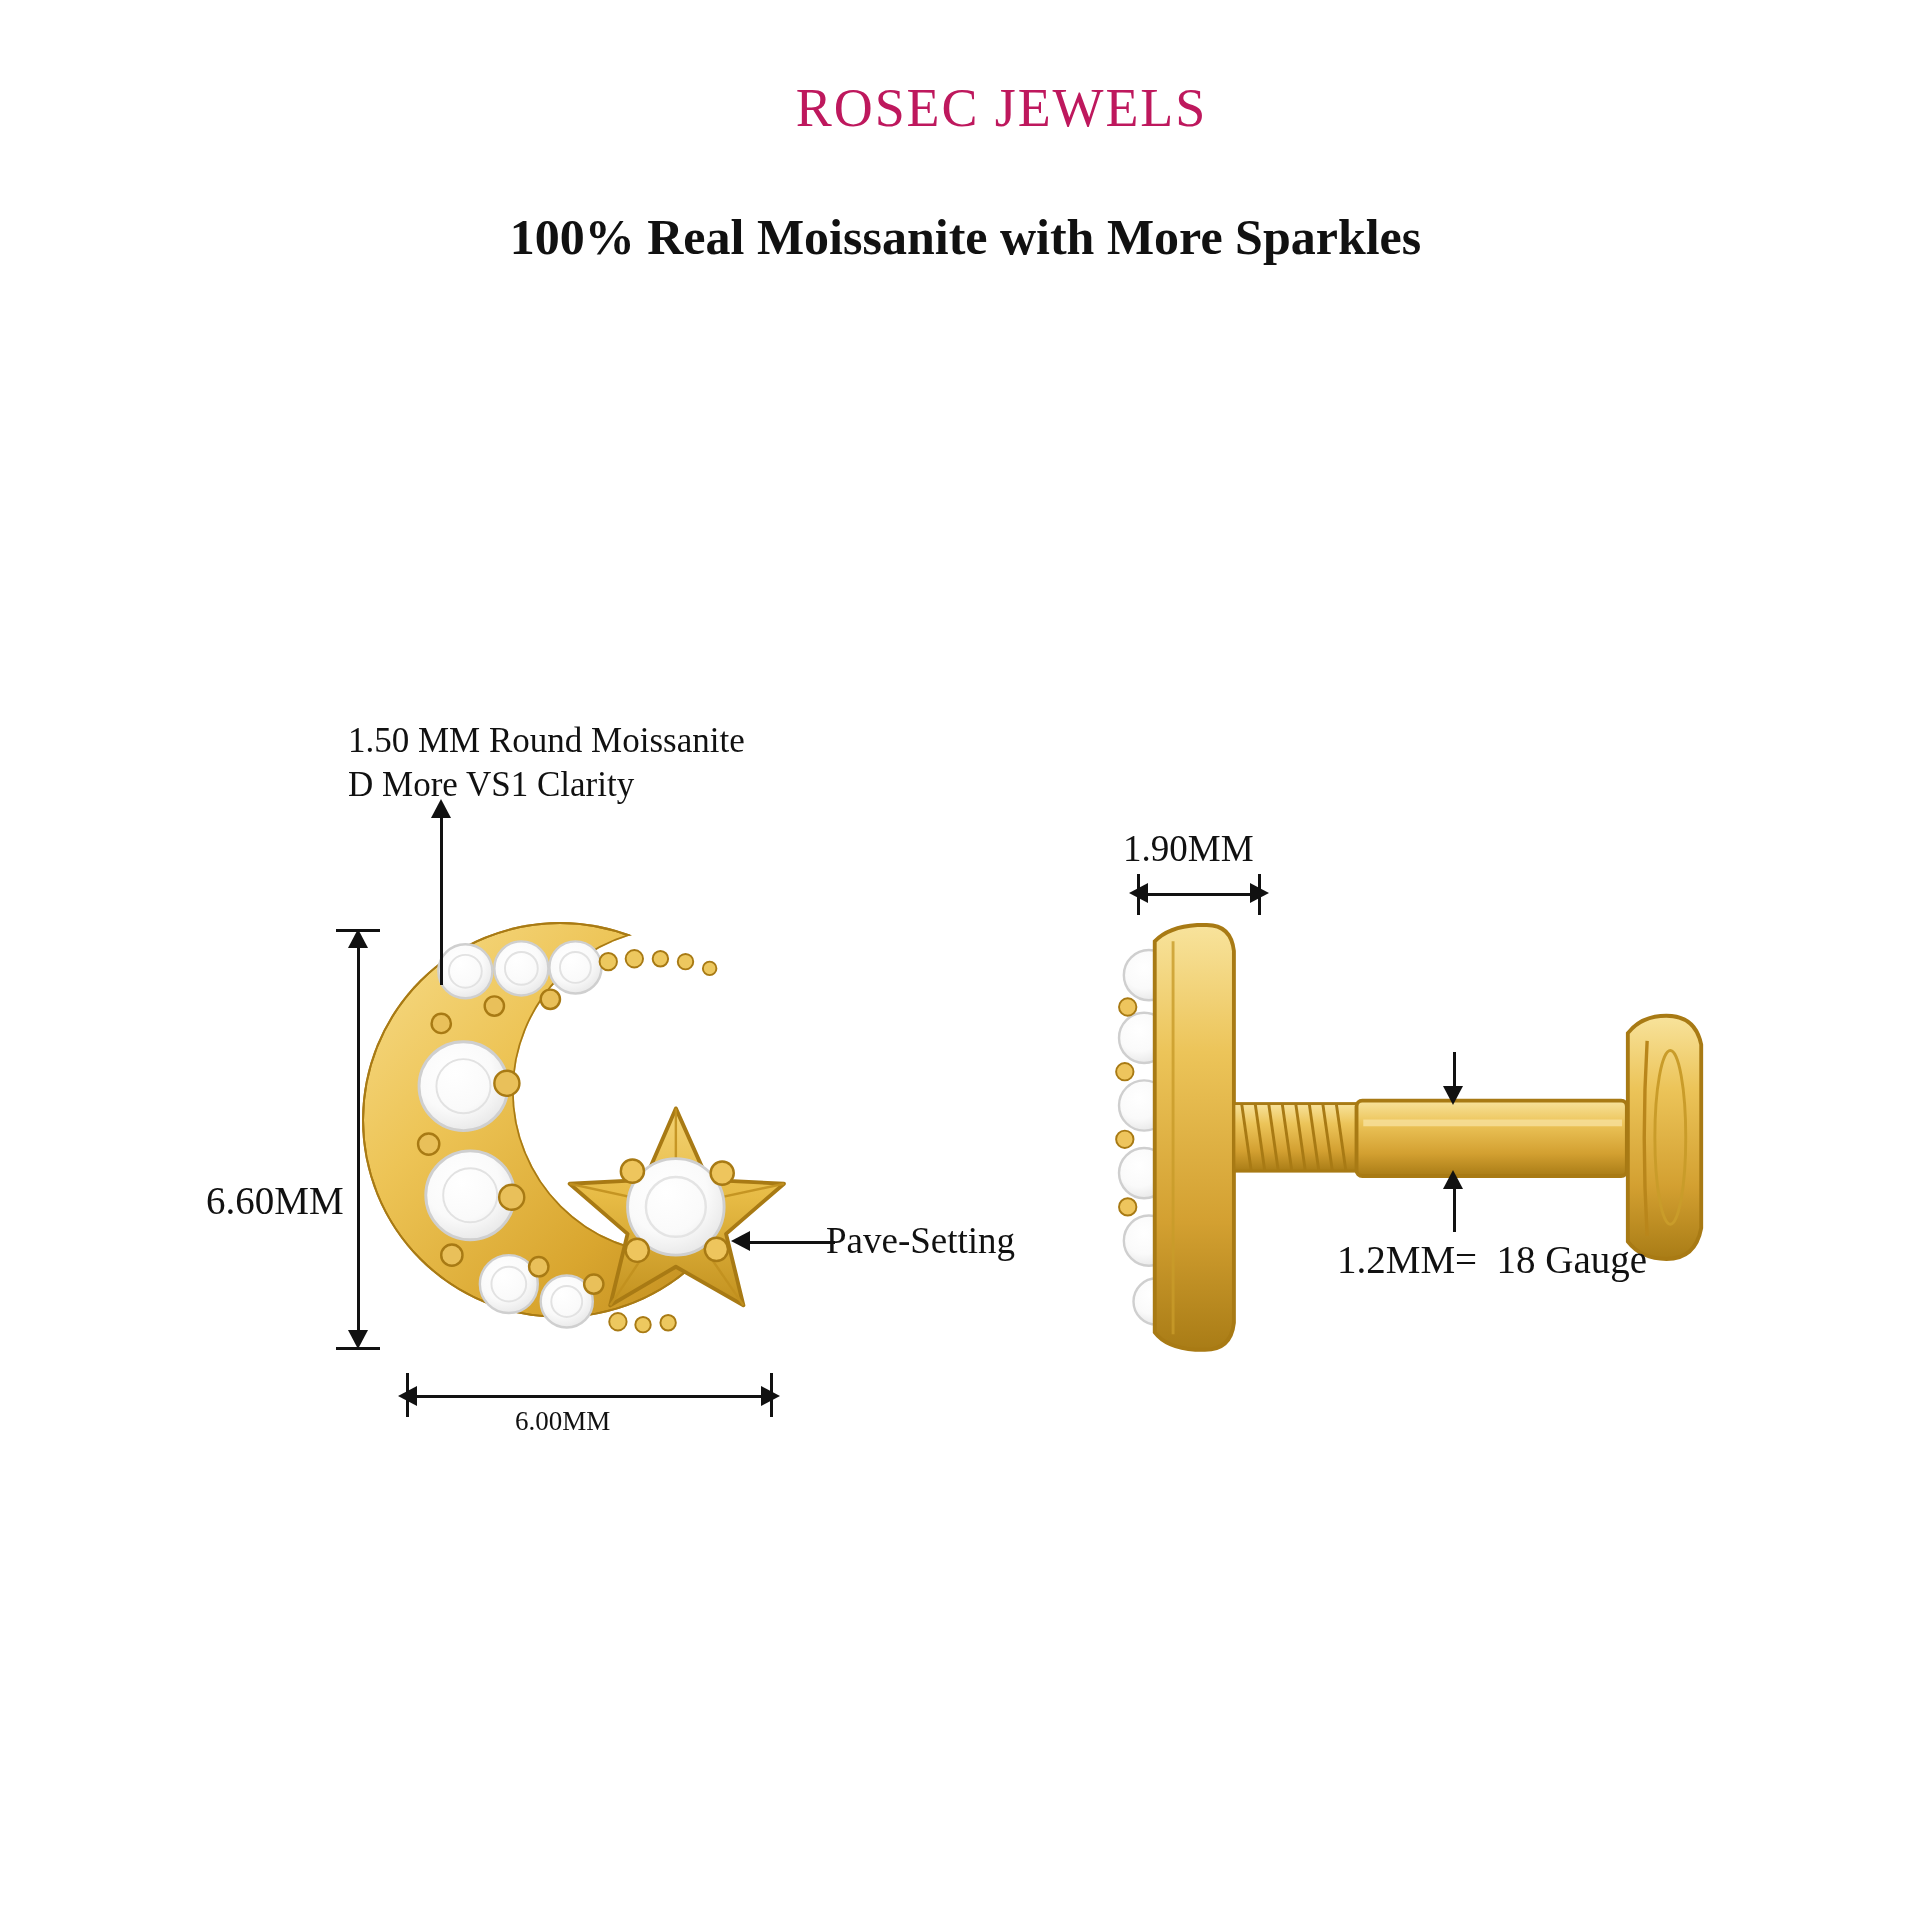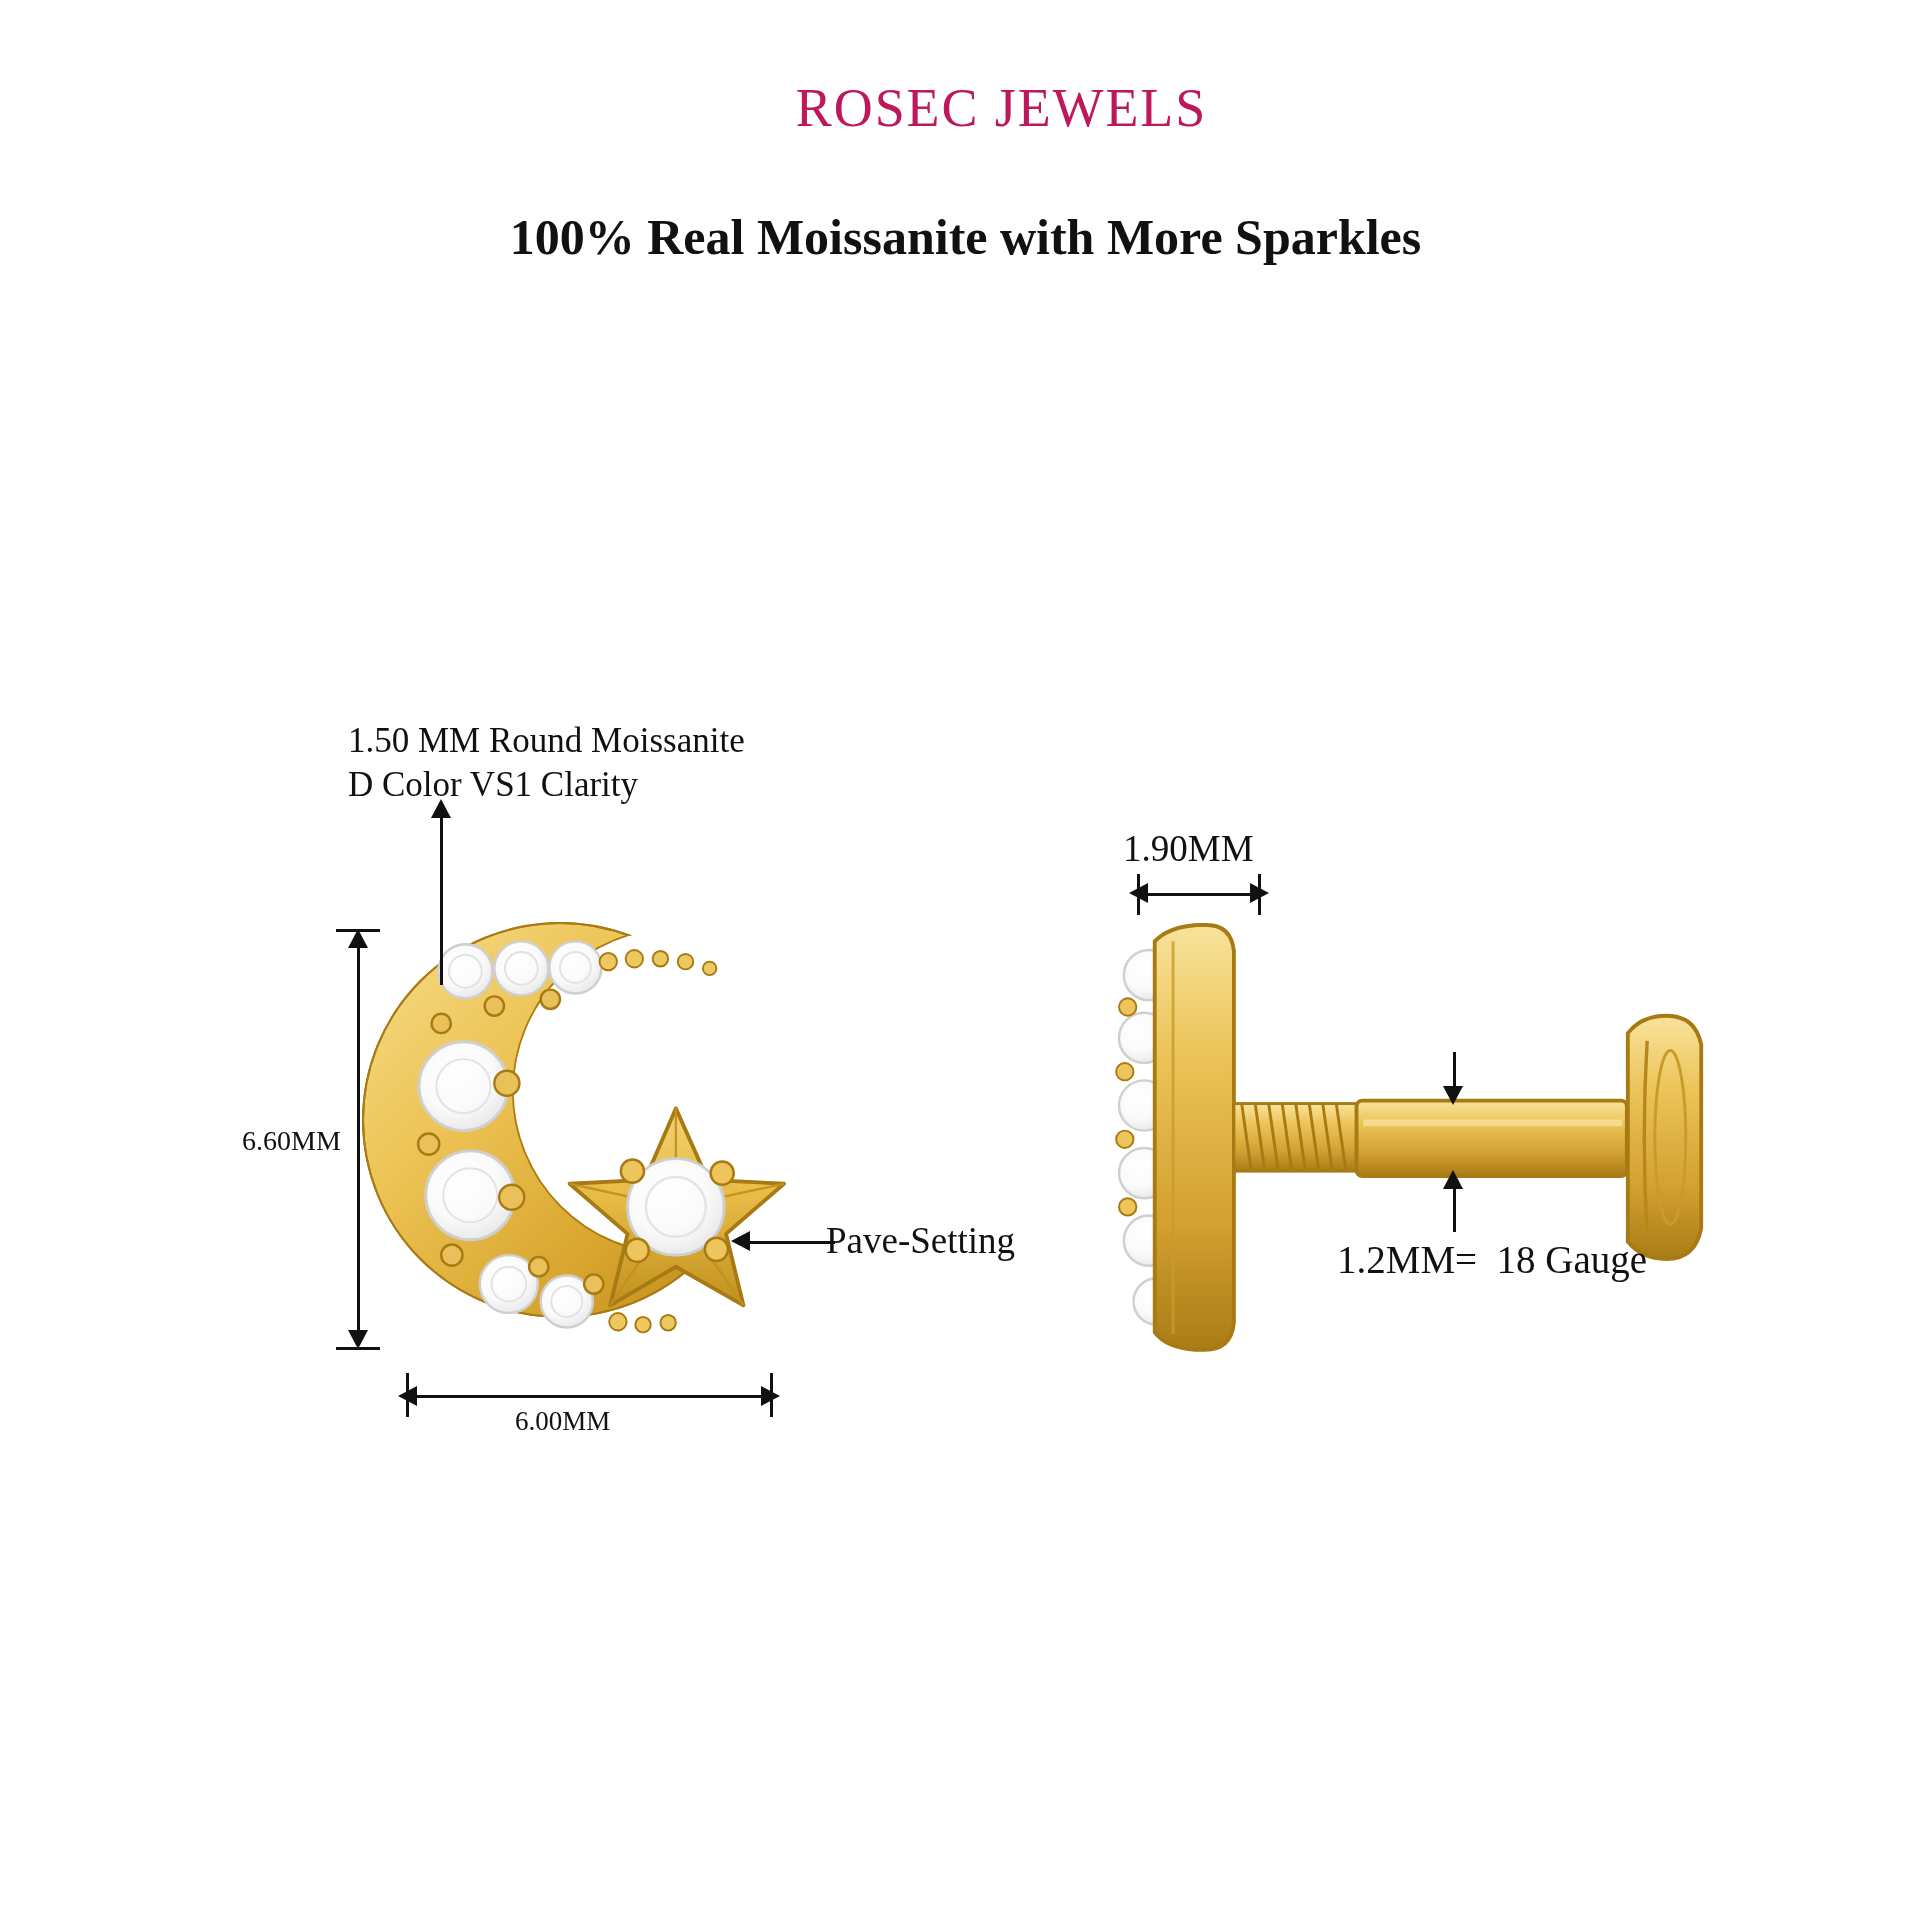--- a/index.html
+++ b/index.html
@@ -275,31 +275,31 @@
     </g>
 
     <g>
       <path d="M1686 1070 Q1700 1052 1726 1052 Q1756 1052 1762 1082 L1762 1272 Q1756 1304 1726 1304 Q1700 1304 1686 1286 Z" fill="url(#goldGradH)" stroke="#a87a14" stroke-width="4"></path>
       <path d="M1706 1078 Q1700 1178 1706 1280" fill="none" stroke="#b9861b" stroke-width="3.5"></path>
       <ellipse cx="1730" cy="1178" rx="16" ry="90" fill="none" stroke="#c99c2a" stroke-width="3"></ellipse>
     </g>
   </svg>
 
   <div class="ann" style="left:348px; top:719px;"><span>1.50 MM Round Moissanite</span></div>
-  <div class="ann" style="left:348px; top:763px;"><span>D Color VS1 Clarity</span></div>
+  <div class="ann" style="left:348px; top:763px;"><span>D More VS1 Clarity</span></div>
 
   <div class="dim-line-v" style="left:440px; top:816px; height:169px;"></div>
   <div class="arrow arrow-up" style="left:431px; top:799px;"></div>
 
   <div class="dim-line-v" style="left:357px; top:941px; height:401px;"></div>
   <div class="arrow arrow-up" style="left:348px; top:929px;"></div>
   <div class="arrow arrow-down" style="left:348px; top:1330px;"></div>
   <div class="tick-h" style="left:336px; top:929px; width:44px;"></div>
   <div class="tick-h" style="left:336px; top:1347px; width:44px;"></div>
-  <div class="ann" style="left:206px; top:1123px; font-size:28px;margin-left:36px;">6.60MM</div>
+  <div class="ann" style="left:206px; top:1177px; font-size:39px;">6.60MM</div>
 
   <div class="dim-line-h" style="left:410px; top:1395px; width:357px;"></div>
   <div class="arrow arrow-left" style="left:398px; top:1386px;"></div>
   <div class="arrow arrow-right" style="left:761px; top:1386px;"></div>
   <div class="tick-v" style="left:406px; top:1373px; height:44px;"></div>
   <div class="tick-v" style="left:770px; top:1373px; height:44px;"></div>
   <div class="ann" style="left:515px; top:1405px; font-size:27px;">6.00MM</div>
 
   <div class="dim-line-h" style="left:743px; top:1241px; width:92px;"></div>
   <div class="arrow arrow-left" style="left:731px; top:1231px;"></div>

